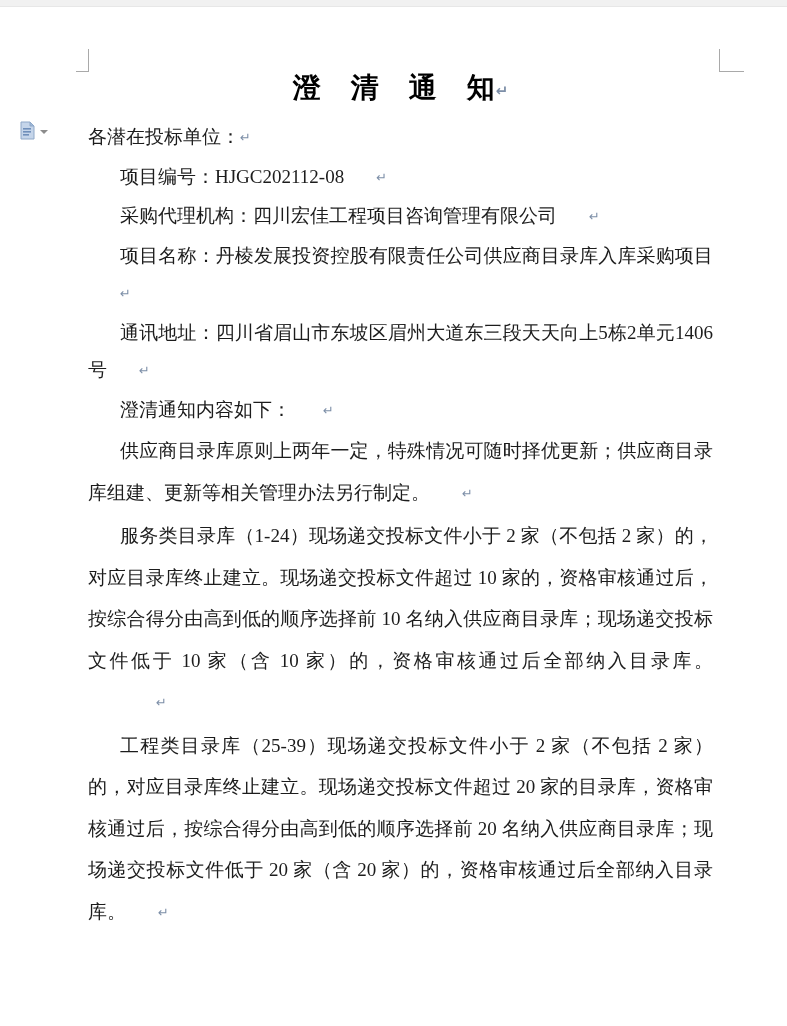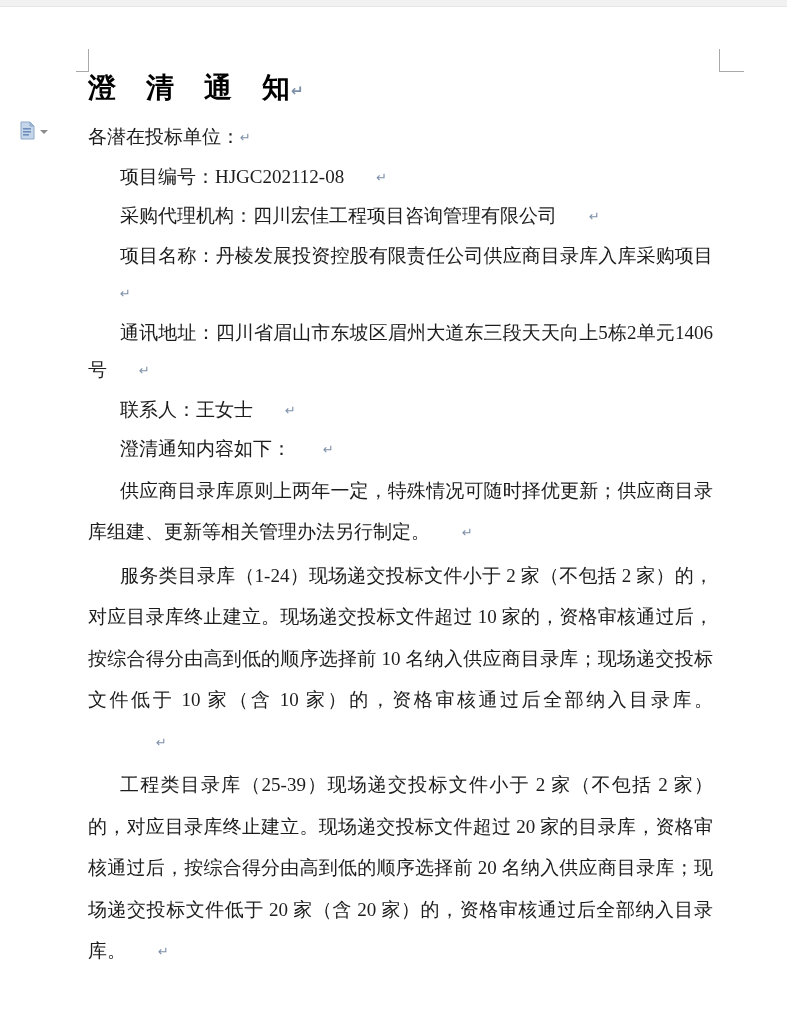--- a/index.html
+++ b/index.html
@@ -16,21 +16,21 @@
   
   .paste-btn{position:absolute;left:19px;top:119px;width:34px;height:24px;cursor:pointer;
              display:flex;align-items:center;}
   .paste-btn svg{display:block;}
   .paste-caret{width:0;height:0;margin-left:4px;margin-top:2px;
                border-left:4px solid transparent;border-right:4px solid transparent;
                border-top:4px solid #8c8c8c;}
   
   .doc{position:absolute;left:88px;top:70px;width:625px;}
   .title{margin:0 0 8px 0;font-size:28px;font-weight:bold;line-height:36px;
-         text-align:left;color:#000;letter-spacing:1px;white-space:nowrap;}
+         text-align:center;color:#000;letter-spacing:1px;white-space:nowrap;}
   p.para{margin:0;font-size:19px;text-align:justify;}
   p.info{line-height:37.5px;}
   p.body{line-height:41.5px;}
   p.indent{text-indent:32px;}
   .pmark{color:#7d8fa8;font-size:13px;font-family:"DejaVu Sans", sans-serif;
          letter-spacing:0;display:inline-block;transform:translateY(-1px);}
   .pmark.gap{margin-left:36px;}
   .title .pmark{font-size:15px;}
 </style>
 </head>
@@ -57,21 +57,20 @@
   </div>
 
   <div class="doc">
     <h1 class="title"><span>澄　清　通　知</span><span class="pmark">↵</span></h1>
     <div id="paras">
         <p class="para info"><span>各潜在投标单位：</span><span class="pmark">↵</span></p>
         <p class="para info indent"><span>项目编号：HJGC202112-08</span><span class="pmark">↵</span></p>
         <p class="para info indent"><span>采购代理机构：四川宏佳工程项目咨询管理有限公司</span><span class="pmark">↵</span></p>
         <p class="para info indent"><span>项目名称：丹棱发展投资控股有限责任公司供应商目录库入库采购项目</span><span class="pmark">↵</span></p>
         <p class="para info indent"><span>通讯地址：四川省眉山市东坡区眉州大道东三段天天向上5栋2单元1406号</span><span class="pmark">↵</span></p>
-        <p class="para info indent"><span>联系人：王女士</span><span class="pmark">↵</span></p>
         <p class="para info indent"><span>澄清通知内容如下：</span><span class="pmark">↵</span></p>
         <p class="para body indent"><span>供应商目录库原则上两年一定，特殊情况可随时择优更新；供应商目录库组建、更新等相关管理办法另行制定。</span><span class="pmark">↵</span></p>
         <p class="para body indent"><span>服务类目录库（1-24）现场递交投标文件小于 2 家（不包括 2 家）的，对应目录库终止建立。现场递交投标文件超过 10 家的，资格审核通过后，按综合得分由高到低的顺序选择前 10 名纳入供应商目录库；现场递交投标文件低于 10 家（含 10 家）的，资格审核通过后全部纳入目录库。</span><span class="pmark gap">↵</span></p>
         <p class="para body indent"><span>工程类目录库（25-39）现场递交投标文件小于 2 家（不包括 2 家）的，对应目录库终止建立。现场递交投标文件超过 20 家的目录库，资格审核通过后，按综合得分由高到低的顺序选择前 20 名纳入供应商目录库；现场递交投标文件低于 20 家（含 20 家）的，资格审核通过后全部纳入目录库。</span><span class="pmark">↵</span></p>
       </div>
   </div>
 
 </div>
 
 </body></html>

